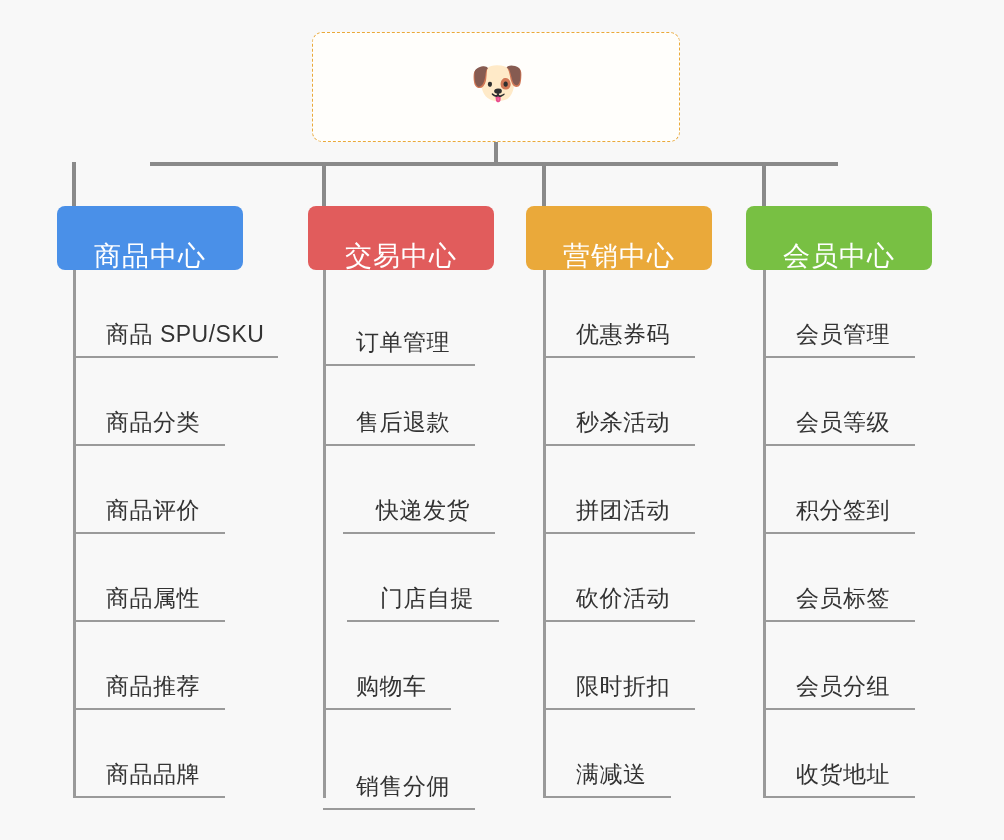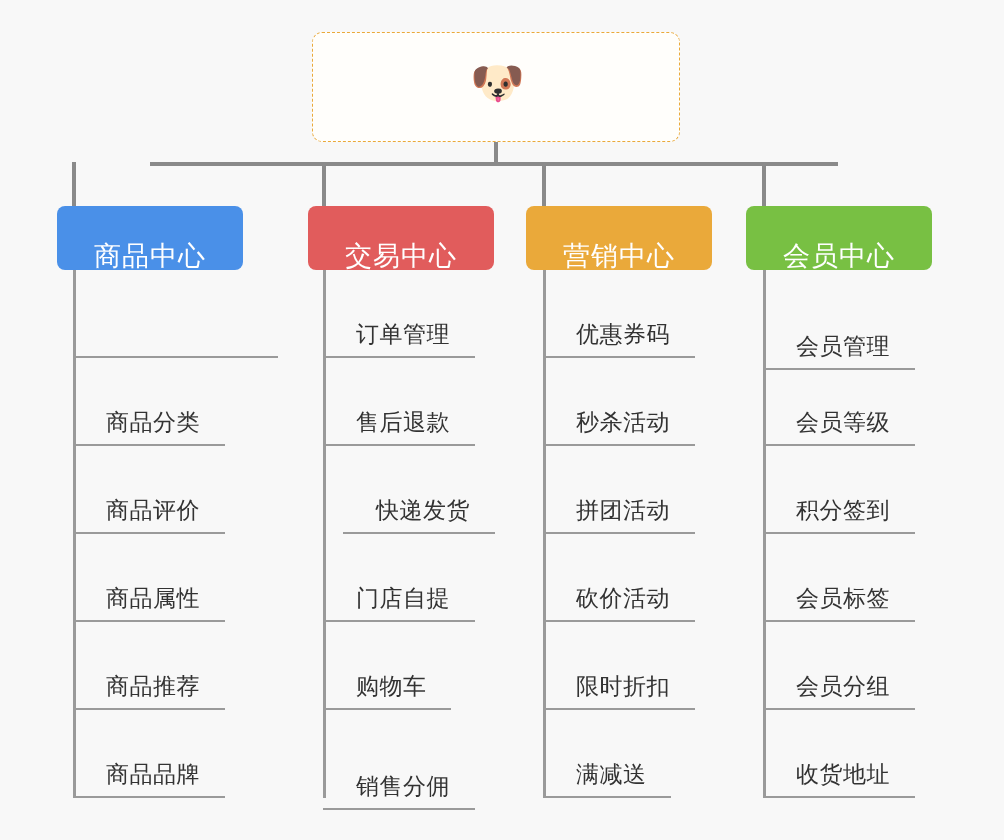--- a/index.html
+++ b/index.html
@@ -146,20 +146,21 @@
       <div class="conn conn-drop" style="left: 762px;"></div>
     </div>
 
   <div id="cats">
       <div class="cat-box" style="left: 57px; width: 186px; background: rgb(74, 144, 232);">
         <span class="cat-label">商品中心</span>
       </div>
       <div class="leaf-col" style="left: 73px; height: 528px;">
         <div class="leaf-spine" style="height: 528px;"></div>
         <div class="leaf-item" style="top: 0px; width: 205px;">
+          <span class="leaf-text">商品 SPU/SKU</span>
           <div class="leaf-rule" style="width: 205px;"></div>
         </div>
         <div class="leaf-item" style="top: 88px; width: 152px;">
           <span class="leaf-text">商品分类</span>
           <div class="leaf-rule" style="width: 152px;"></div>
         </div>
         <div class="leaf-item" style="top: 176px; width: 152px;">
           <span class="leaf-text">商品评价</span>
           <div class="leaf-rule" style="width: 152px;"></div>
         </div>
@@ -174,33 +175,33 @@
         <div class="leaf-item" style="top: 440px; width: 152px;">
           <span class="leaf-text">商品品牌</span>
           <div class="leaf-rule" style="width: 152px;"></div>
         </div>
       </div>
       <div class="cat-box" style="left: 308px; width: 186px; background: rgb(225, 92, 92);">
         <span class="cat-label">交易中心</span>
       </div>
       <div class="leaf-col" style="left: 323px; height: 528px;">
         <div class="leaf-spine" style="height: 528px;"></div>
-        <div class="leaf-item" style="top: 0px; width: 152px; padding-left: 16px;">
+        <div class="leaf-item" style="top: 8px; width: 152px; padding-left: 16px;">
           <span class="leaf-text">订单管理</span>
           <div class="leaf-rule" style="width: 152px;"></div>
         </div>
         <div class="leaf-item" style="top: 88px; width: 152px;">
           <span class="leaf-text">售后退款</span>
           <div class="leaf-rule" style="width: 152px;"></div>
         </div>
         <div class="leaf-item" style="top: 176px; width: 152px; margin-left: 20px;">
           <span class="leaf-text">快递发货</span>
           <div class="leaf-rule" style="width: 152px;"></div>
         </div>
-        <div class="leaf-item" style="top: 264px; width: 152px;">
+        <div class="leaf-item" style="top: 264px; width: 152px; margin-left: 24px;">
           <span class="leaf-text">门店自提</span>
           <div class="leaf-rule" style="width: 152px;"></div>
         </div>
         <div class="leaf-item" style="top: 352px; width: 128px;">
           <span class="leaf-text">购物车</span>
           <div class="leaf-rule" style="width: 128px;"></div>
         </div>
         <div class="leaf-item" style="top: 452px; width: 152px;">
           <span class="leaf-text">销售分佣</span>
           <div class="leaf-rule" style="width: 152px;"></div>
@@ -234,21 +235,21 @@
         <div class="leaf-item" style="top: 440px; width: 128px;">
           <span class="leaf-text">满减送</span>
           <div class="leaf-rule" style="width: 128px;"></div>
         </div>
       </div>
       <div class="cat-box" style="left: 746px; width: 186px; background: rgb(120, 192, 67);">
         <span class="cat-label">会员中心</span>
       </div>
       <div class="leaf-col" style="left: 763px; height: 528px;">
         <div class="leaf-spine" style="height: 528px;"></div>
-        <div class="leaf-item" style="top: 0px; width: 152px; margin-top: 12px;">
+        <div class="leaf-item" style="top: 0px; width: 152px;">
           <span class="leaf-text">会员管理</span>
           <div class="leaf-rule" style="width: 152px;"></div>
         </div>
         <div class="leaf-item" style="top: 88px; width: 152px;">
           <span class="leaf-text">会员等级</span>
           <div class="leaf-rule" style="width: 152px;"></div>
         </div>
         <div class="leaf-item" style="top: 176px; width: 152px;">
           <span class="leaf-text">积分签到</span>
           <div class="leaf-rule" style="width: 152px;"></div>

